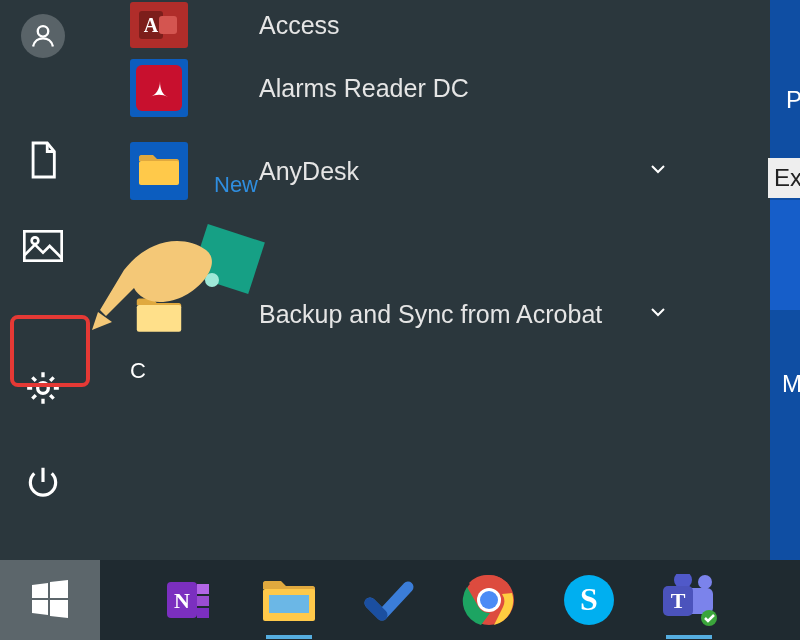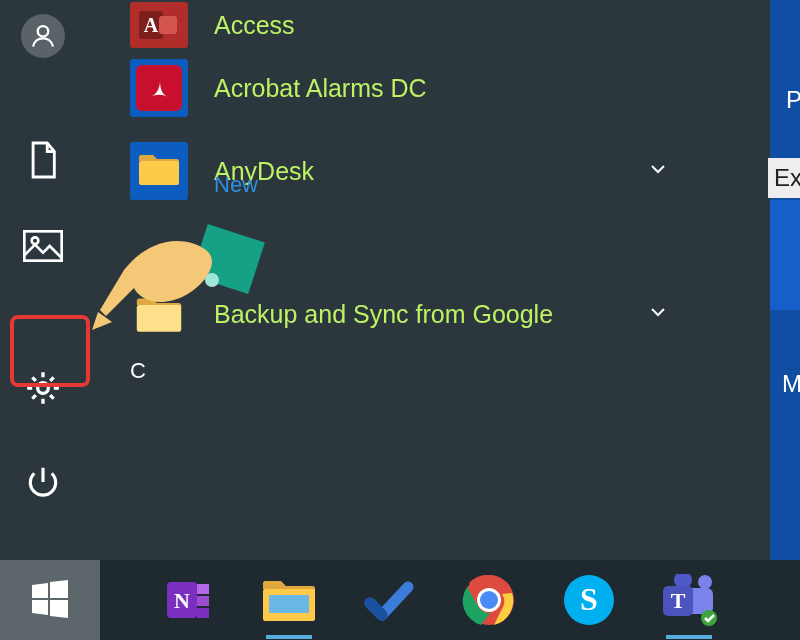--- a/index.html
+++ b/index.html
@@ -8,21 +8,21 @@
   .rail-btn{width:60px;height:60px;display:flex;align-items:center;justify-content:center;margin-top:26px;position:relative;}
   .rail-btn.user{margin-top:6px;}
   .rail-btn.user .circle{width:44px;height:44px;border-radius:50%;background:#596368;display:flex;align-items:center;justify-content:center;}
   .rail-btn svg{stroke:#fff;fill:none;stroke-width:2;}
   .rail-spacer{flex:1;}
   .settings-highlight{position:absolute;left:10px;top:315px;width:72px;height:64px;border:4px solid #e53935;border-radius:8px;pointer-events:none;z-index:5;}
 
   .apps{position:absolute;left:130px;top:0;width:540px;height:560px;}
   .app-row{display:flex;align-items:center;height:76px;cursor:default;position:relative;}
   .app-icon{width:58px;height:58px;border-radius:3px;display:flex;align-items:center;justify-content:center;flex:0 0 58px;margin-right:26px;}
-  .app-label{font-size:25px;font-weight:400;color:#bef264;}
+  .app-label{font-size:25px;font-weight:400;color:#e5e5e5;margin-left:45px;}
   .app-sub{position:absolute;left:84px;top:46px;font-size:22px;color:#2f8ee0;}
   .chev{position:absolute;right:0;top:50%;transform:translateY(-50%);}
   .section-head{font-size:22px;color:#fff;margin-left:0;margin-top:6px;}
 
   .rightedge{position:absolute;right:0;top:0;width:30px;height:560px;background:#0f4ea3;}
   .rt{font-size:24px;color:#fff;position:absolute;left:-2px;width:34px;text-align:right;overflow:hidden;white-space:nowrap;}
 
   .taskbar{position:absolute;left:0;bottom:0;width:800px;height:80px;background:#1f2a30;display:flex;align-items:center;}
   .start-btn{width:100px;height:80px;background:#5c666b;display:flex;align-items:center;justify-content:center;}
   .tb-icons{display:flex;align-items:center;height:80px;gap:42px;margin-left:60px;}
@@ -99,21 +99,21 @@
     </div>
 
     <div class="app-row">
       <div class="app-icon" style="background:#0c5dbf">
         <div style="width:46px;height:46px;background:#c8102e;border-radius:6px;display:flex;align-items:center;justify-content:center">
           <svg width="30" height="30" viewBox="0 0 30 30">
               <path d="M6 24c6-2 10-8 10-16 0 9 3 14 8 16-6-3-12-3-18 0z" fill="#fff"></path>
             </svg>
         </div>
       </div>
-      <div class="app-label">Acrobat Alarms DC</div>
+      <div class="app-label">Alarms Reader DC</div>
     </div>
 
 
     <div class="app-row" style="height:90px">
       <div class="app-icon" style="background:#0c5dbf">
         <div>
           <svg width="44" height="36" viewBox="0 0 44 36">
               <path d="M2 10V6c0-1 1-2 2-2h12l4 4h20c1 0 2 1 2 2v2" fill="#e0a93e"></path>
               <rect x="2" y="10" width="40" height="24" rx="2" fill="#ffc94a"></rect>
             </svg>
@@ -132,21 +132,21 @@
       <div class="app-icon" style="background:transparent;margin-left:0"></div>
     </div>
 
     <div class="app-row">
       <div class="app-icon" style="background:transparent">
         <svg width="50" height="40" viewBox="0 0 44 36">
             <path d="M2 10V6c0-1 1-2 2-2h12l4 4h20c1 0 2 1 2 2v2" fill="#e0a93e"></path>
             <rect x="2" y="10" width="40" height="24" rx="2" fill="#ffe08a"></rect>
           </svg>
       </div>
-      <div class="app-label">Backup and Sync from Google</div>
+      <div class="app-label">Backup and Sync from Acrobat</div>
       <span class="chev">
         <svg width="24" height="24" viewBox="0 0 24 24" stroke="#fff" fill="none" stroke-width="2">
             <path d="M6 9l6 6 6-6"></path>
           </svg>
       </span>
     </div>
 
     <div class="section-head">C</div>
   </div>
 

